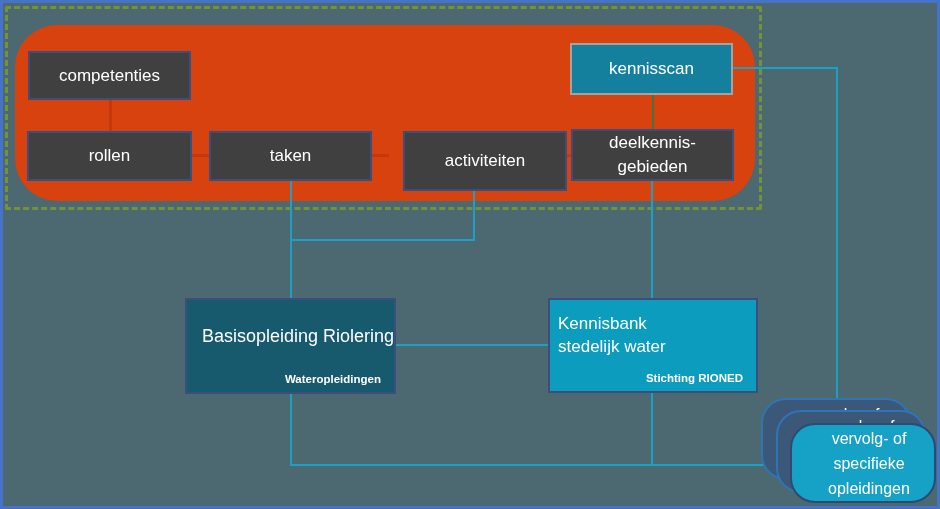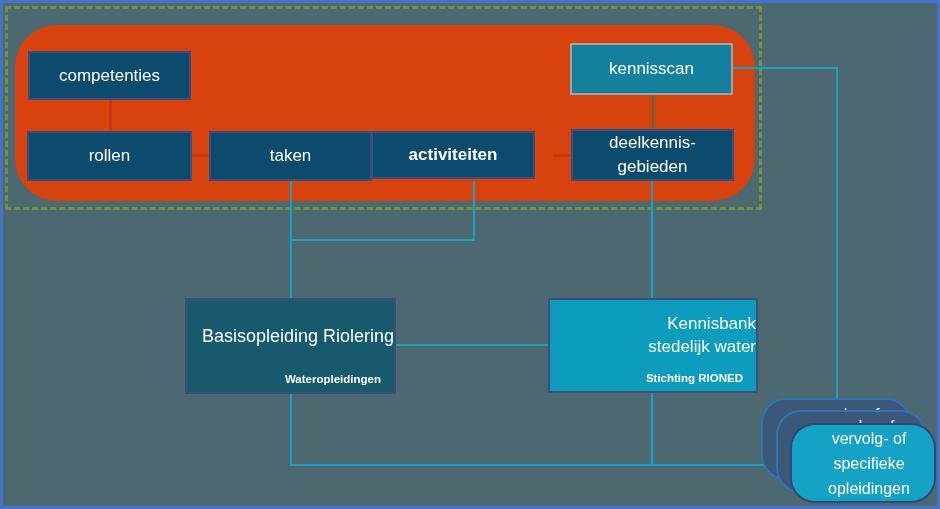--- a/index.html
+++ b/index.html
@@ -34,52 +34,52 @@
     white-space:nowrap;
   }
   .node{
     display:flex;align-items:center;justify-content:center;
     text-align:center;
     color:#ffffff;
     font-size:17px;
     z-index:5;
   }
   .orange-node{
-    background:#0c4a6e;
+    background:#404040;
     border:2px solid #3e4e7c;
   }
   .teal-node{
     background:#15809e;
     border:2px solid #a3a3a3;
   }
   .box-competenties{left:25px;top:48px;width:163px;height:49px;}
   .box-rollen{left:24px;top:128px;width:165px;height:50px;}
   .box-taken{left:206px;top:128px;width:163px;height:50px;}
-  .box-activiteiten{left:368px;top:128px;width:164px;height:48px;font-weight:bold;}
+  .box-activiteiten{left:400px;top:128px;width:164px;height:60px;}
   .box-deelkennis{left:568px;top:126px;width:163px;height:52px;line-height:24px;}
   .box-kennisscan{left:567px;top:40px;width:163px;height:52px;}
 
   .big-node{
     color:#fff;z-index:5;
   }
   .box-basisopleiding{
     left:182px;top:295px;width:211px;height:96px;
     background:#175a6d;border:2px solid #3e4e7c;
   }
   .box-kennisbank{
     left:545px;top:295px;width:210px;height:95px;
     background:#0c9cbe;border:2px solid #3e4e7c;
   }
   .big-title{
     position:absolute;left:0;right:0;top:26px;
     text-align:right;font-size:18px;
   }
   .big-title-2line{
-    position:absolute;left:0;right:0;top:12px;
-    text-align:right;font-size:17px;line-height:23px;margin-left:8px;
+    position:absolute;left:0;right:9px;top:12px;
+    text-align:left;font-size:17px;line-height:23px;margin-left:8px;
   }
   .big-org{
     position:absolute;right:13px;bottom:7px;
     font-size:11.5px;font-weight:bold;
   }
   
   .stack-box{
     border-radius:25px;
     display:flex;align-items:center;justify-content:center;
     text-align:center;

